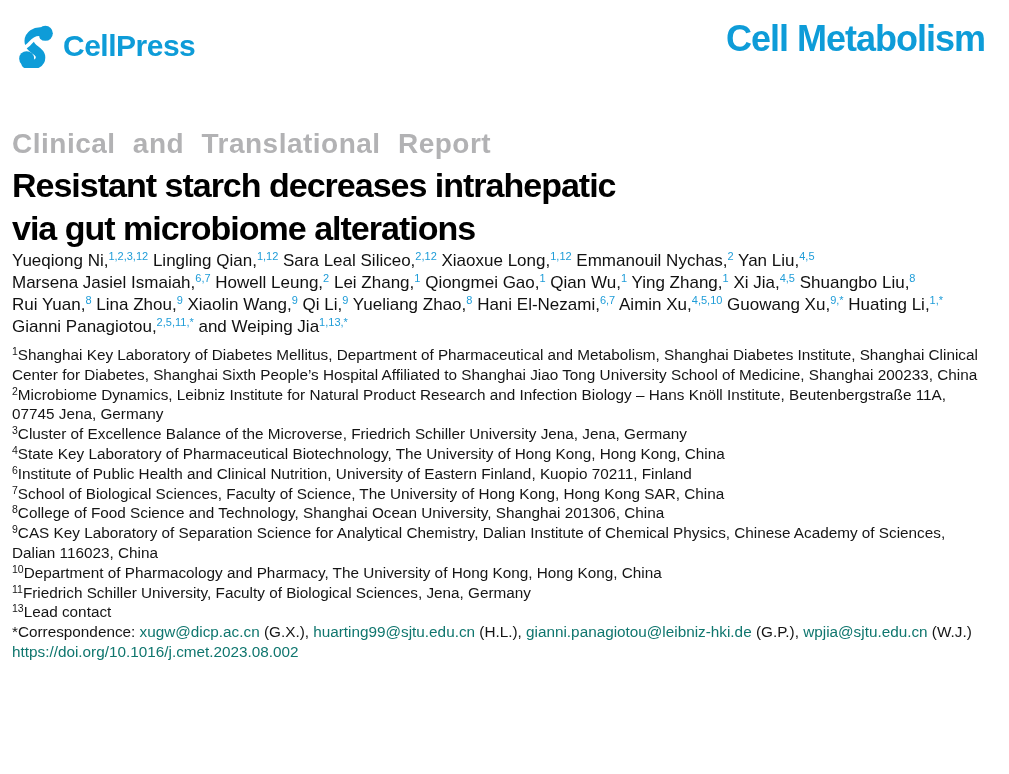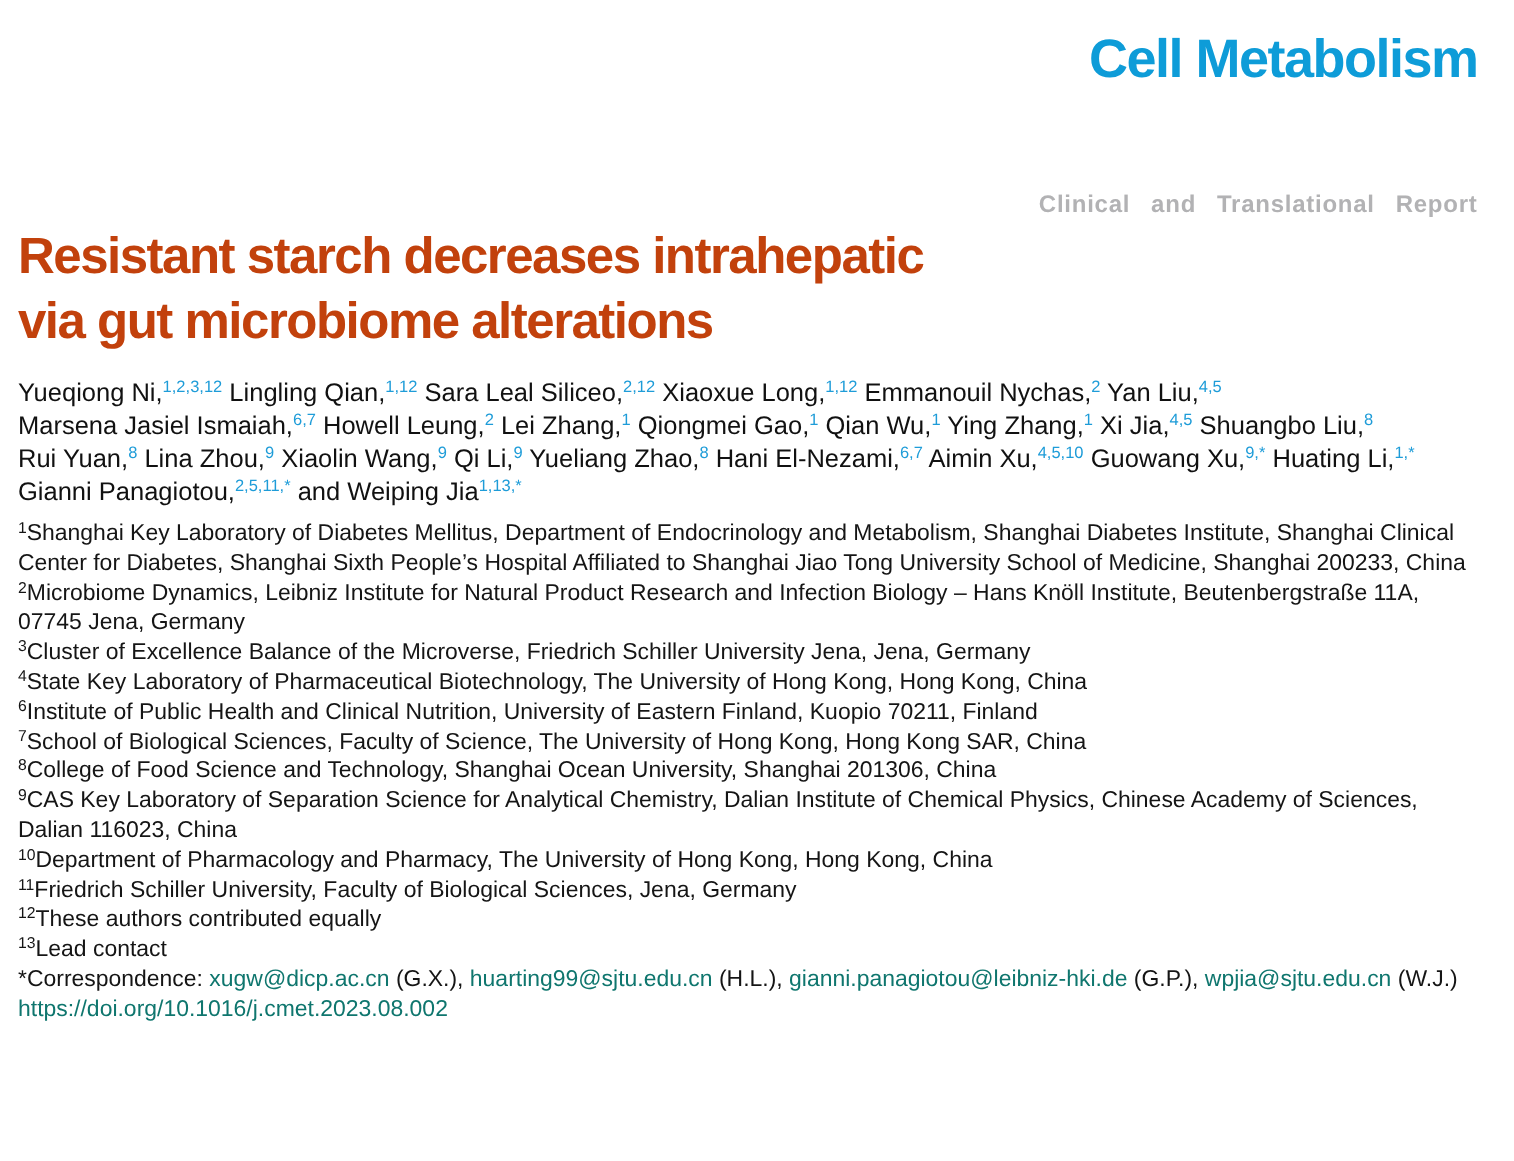--- a/index.html
+++ b/index.html
@@ -21,29 +21,27 @@
   .logo-text {
     font-size:30px; font-weight:bold; color:#0e9cd8; letter-spacing:-0.5px;
   }
   .journal {
     position:absolute; right:24px; top:18px;
     font-size:36px; font-weight:bold; color:#0e9cd8; letter-spacing:-1px;
   }
   
   .main { position:absolute; left:12px; right:24px; top:128px; }
   .section-label {
-    font-size:16px; font-weight:bold; color:#b2b2b4;
+    font-size:28px; font-weight:bold; color:#b2b2b4;
     letter-spacing:0.5px; word-spacing:9px;
     margin-bottom:4px;
-    text-align:right;
   }
   .title {
-    font-size:34px; font-weight:bold; color:#c2410c;
+    font-size:34px; font-weight:bold; color:#000000;
     line-height:43px; letter-spacing:-1px;
-    margin-bottom:15px;
   }
   .authors {
     font-size:17px; line-height:22px; color:#111;
     margin-bottom:7px;
   }
   .author { white-space:nowrap; }
   .authors sup, .aff-line sup, .corr sup {
     font-size:11px; line-height:0; vertical-align:baseline;
     position:relative; top:-6px;
   }
@@ -52,45 +50,53 @@
   .affiliations, .corr, .doi-line {
     font-size:15.3px; line-height:19.8px; color:#151515;
   }
   .link { color:#0f766e; text-decoration:none; cursor:pointer; }
 </style>
 </head>
 <body>
 
 <div class="page">
 
+  <div class="logo">
+    <svg viewBox="0 0 40 40" aria-hidden="true">
+      <circle cx="28.5" cy="8.5" r="6.8" fill="#0e9cd8"></circle>
+      <circle cx="11.5" cy="31.5" r="6.8" fill="#0e9cd8"></circle>
+      <path d="M29 8 c-10 -3 -16 3 -15 9 c1 6 9 7 10 12 c1 6 -5 10 -13 7" fill="none" stroke="#0e9cd8" stroke-width="8.6" stroke-linecap="round"></path>
+      <path d="M7 21.5 c9 0 7 -9 16 -9" fill="none" stroke="#ffffff" stroke-width="3.2"></path>
+    </svg>
+    <span class="logo-text">CellPress</span>
+  </div>
   <div class="journal">Cell Metabolism</div>
 
   <div class="main">
 
     <div class="section-label">Clinical and Translational Report</div>
 
     <div class="title">
       <div>Resistant starch decreases intrahepatic</div>
       <div>via gut microbiome alterations</div>
     </div>
 
     <p class="authors"><span class="author"><span>Yueqiong Ni,</span><sup>1,2,3,12</sup></span> <span class="author"><span>Lingling Qian,</span><sup>1,12</sup></span> <span class="author"><span>Sara Leal Siliceo,</span><sup>2,12</sup></span> <span class="author"><span>Xiaoxue Long,</span><sup>1,12</sup></span> <span class="author"><span>Emmanouil Nychas,</span><sup>2</sup></span> <span class="author"><span>Yan Liu,</span><sup>4,5</sup></span> <span class="author"><span>Marsena Jasiel Ismaiah,</span><sup>6,7</sup></span> <span class="author"><span>Howell Leung,</span><sup>2</sup></span> <span class="author"><span>Lei Zhang,</span><sup>1</sup></span> <span class="author"><span>Qiongmei Gao,</span><sup>1</sup></span> <span class="author"><span>Qian Wu,</span><sup>1</sup></span> <span class="author"><span>Ying Zhang,</span><sup>1</sup></span> <span class="author"><span>Xi Jia,</span><sup>4,5</sup></span> <span class="author"><span>Shuangbo Liu,</span><sup>8</sup></span> <span class="author"><span>Rui Yuan,</span><sup>8</sup></span> <span class="author"><span>Lina Zhou,</span><sup>9</sup></span> <span class="author"><span>Xiaolin Wang,</span><sup>9</sup></span> <span class="author"><span>Qi Li,</span><sup>9</sup></span> <span class="author"><span>Yueliang Zhao,</span><sup>8</sup></span> <span class="author"><span>Hani El-Nezami,</span><sup>6,7</sup></span> <span class="author"><span>Aimin Xu,</span><sup>4,5,10</sup></span> <span class="author"><span>Guowang Xu,</span><sup>9,*</sup></span> <span class="author"><span>Huating Li,</span><sup>1,*</sup></span> <span class="author"><span>Gianni Panagiotou,</span><sup>2,5,11,*</sup></span> <span class="author"><span>and Weiping Jia</span><sup>1,13,*</sup></span></p>
 
     <div class="affiliations">
-        <div class="aff-line"><sup>1</sup><span>Shanghai Key Laboratory of Diabetes Mellitus, Department of Endocrinology and Metabolism, Shanghai Diabetes Institute, Shanghai Clinical Center for Diabetes, Shanghai Sixth People’s Hospital Affiliated to Shanghai Jiao Tong University School of Medicine, Shanghai 200233, China</span></div>
+        <div class="aff-line"><sup>1</sup><span>Shanghai Key Laboratory of Diabetes Mellitus, Department of Pharmaceutical and Metabolism, Shanghai Diabetes Institute, Shanghai Clinical Center for Diabetes, Shanghai Sixth People’s Hospital Affiliated to Shanghai Jiao Tong University School of Medicine, Shanghai 200233, China</span></div>
         <div class="aff-line"><sup>2</sup><span>Microbiome Dynamics, Leibniz Institute for Natural Product Research and Infection Biology – Hans Knöll Institute, Beutenbergstraße 11A, 07745 Jena, Germany</span></div>
         <div class="aff-line"><sup>3</sup><span>Cluster of Excellence Balance of the Microverse, Friedrich Schiller University Jena, Jena, Germany</span></div>
         <div class="aff-line"><sup>4</sup><span>State Key Laboratory of Pharmaceutical Biotechnology, The University of Hong Kong, Hong Kong, China</span></div>
         <div class="aff-line"><sup>6</sup><span>Institute of Public Health and Clinical Nutrition, University of Eastern Finland, Kuopio 70211, Finland</span></div>
         <div class="aff-line"><sup>7</sup><span>School of Biological Sciences, Faculty of Science, The University of Hong Kong, Hong Kong SAR, China</span></div>
         <div class="aff-line"><sup>8</sup><span>College of Food Science and Technology, Shanghai Ocean University, Shanghai 201306, China</span></div>
         <div class="aff-line"><sup>9</sup><span>CAS Key Laboratory of Separation Science for Analytical Chemistry, Dalian Institute of Chemical Physics, Chinese Academy of Sciences, Dalian 116023, China</span></div>
         <div class="aff-line"><sup>10</sup><span>Department of Pharmacology and Pharmacy, The University of Hong Kong, Hong Kong, China</span></div>
         <div class="aff-line"><sup>11</sup><span>Friedrich Schiller University, Faculty of Biological Sciences, Jena, Germany</span></div>
-        <div class="aff-line"><sup>12</sup><span>These authors contributed equally</span></div>
         <div class="aff-line"><sup>13</sup><span>Lead contact</span></div>
       </div>
 
     <p class="corr"><span>*Correspondence: </span><a class="link">xugw@dicp.ac.cn</a><span> (G.X.), </span><a class="link">huarting99@sjtu.edu.cn</a><span> (H.L.), </span><a class="link">gianni.panagiotou@leibniz-hki.de</a><span> (G.P.), </span><a class="link">wpjia@sjtu.edu.cn</a><span> (W.J.)</span></p>
 
     <div class="doi-line">
       <a class="link">https://doi.org/10.1016/j.cmet.2023.08.002</a>
     </div>
 
   </div>

